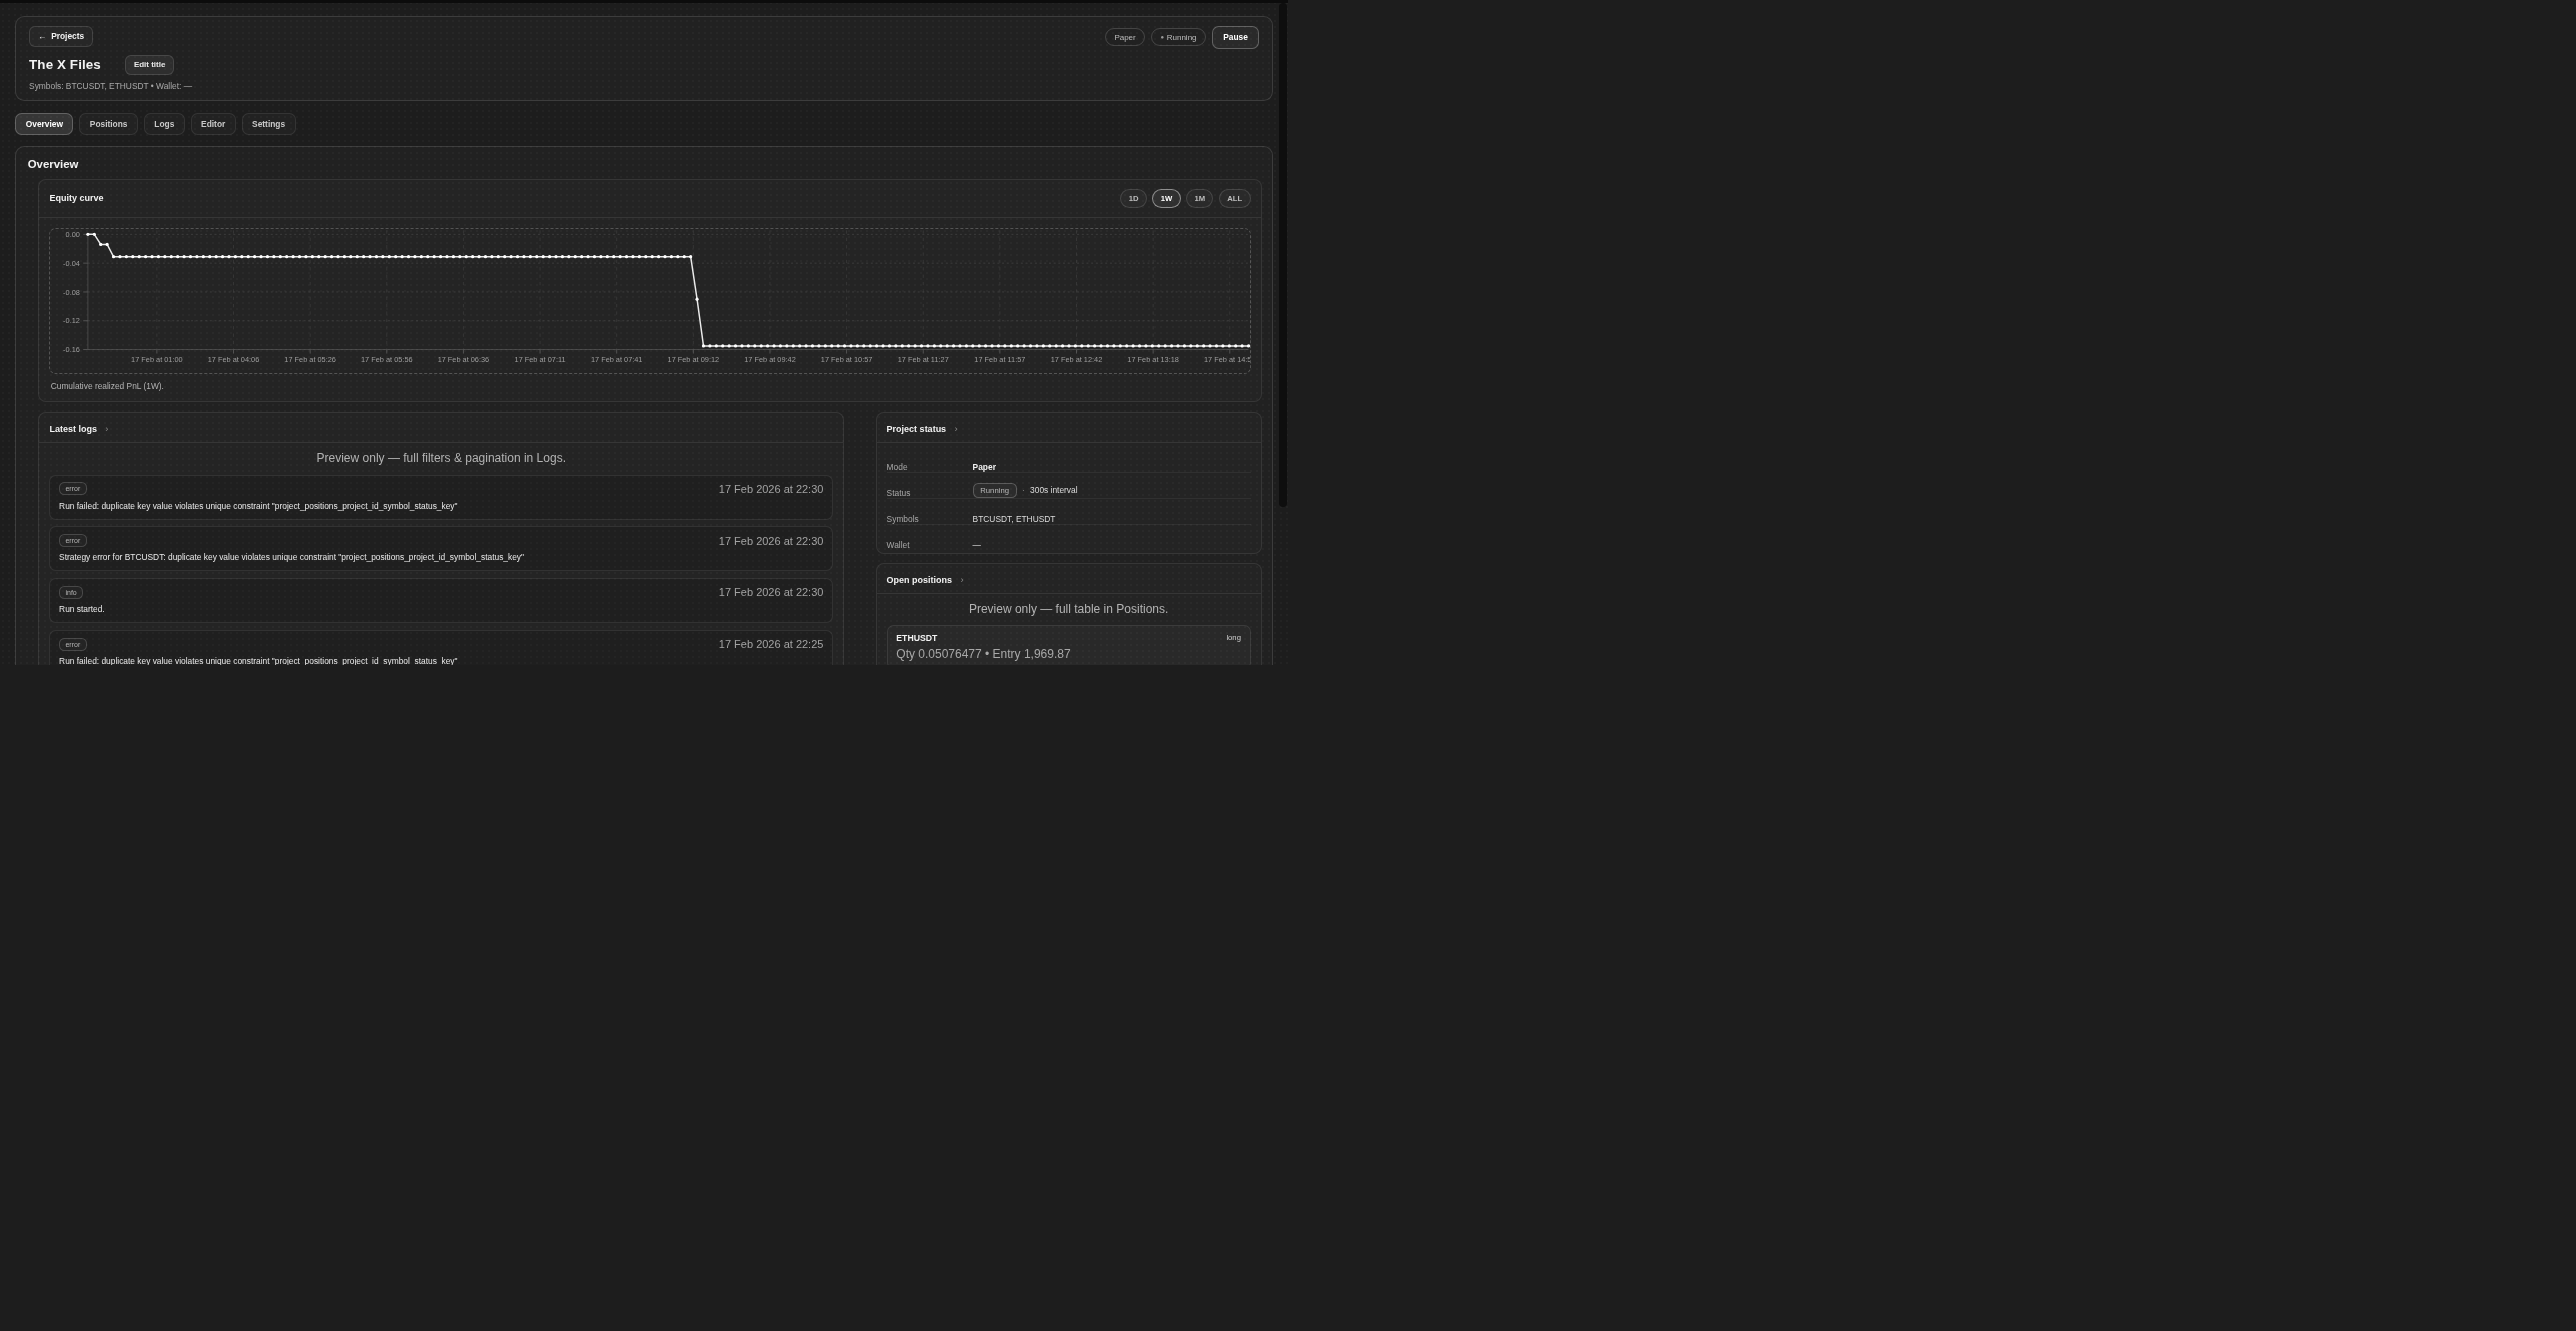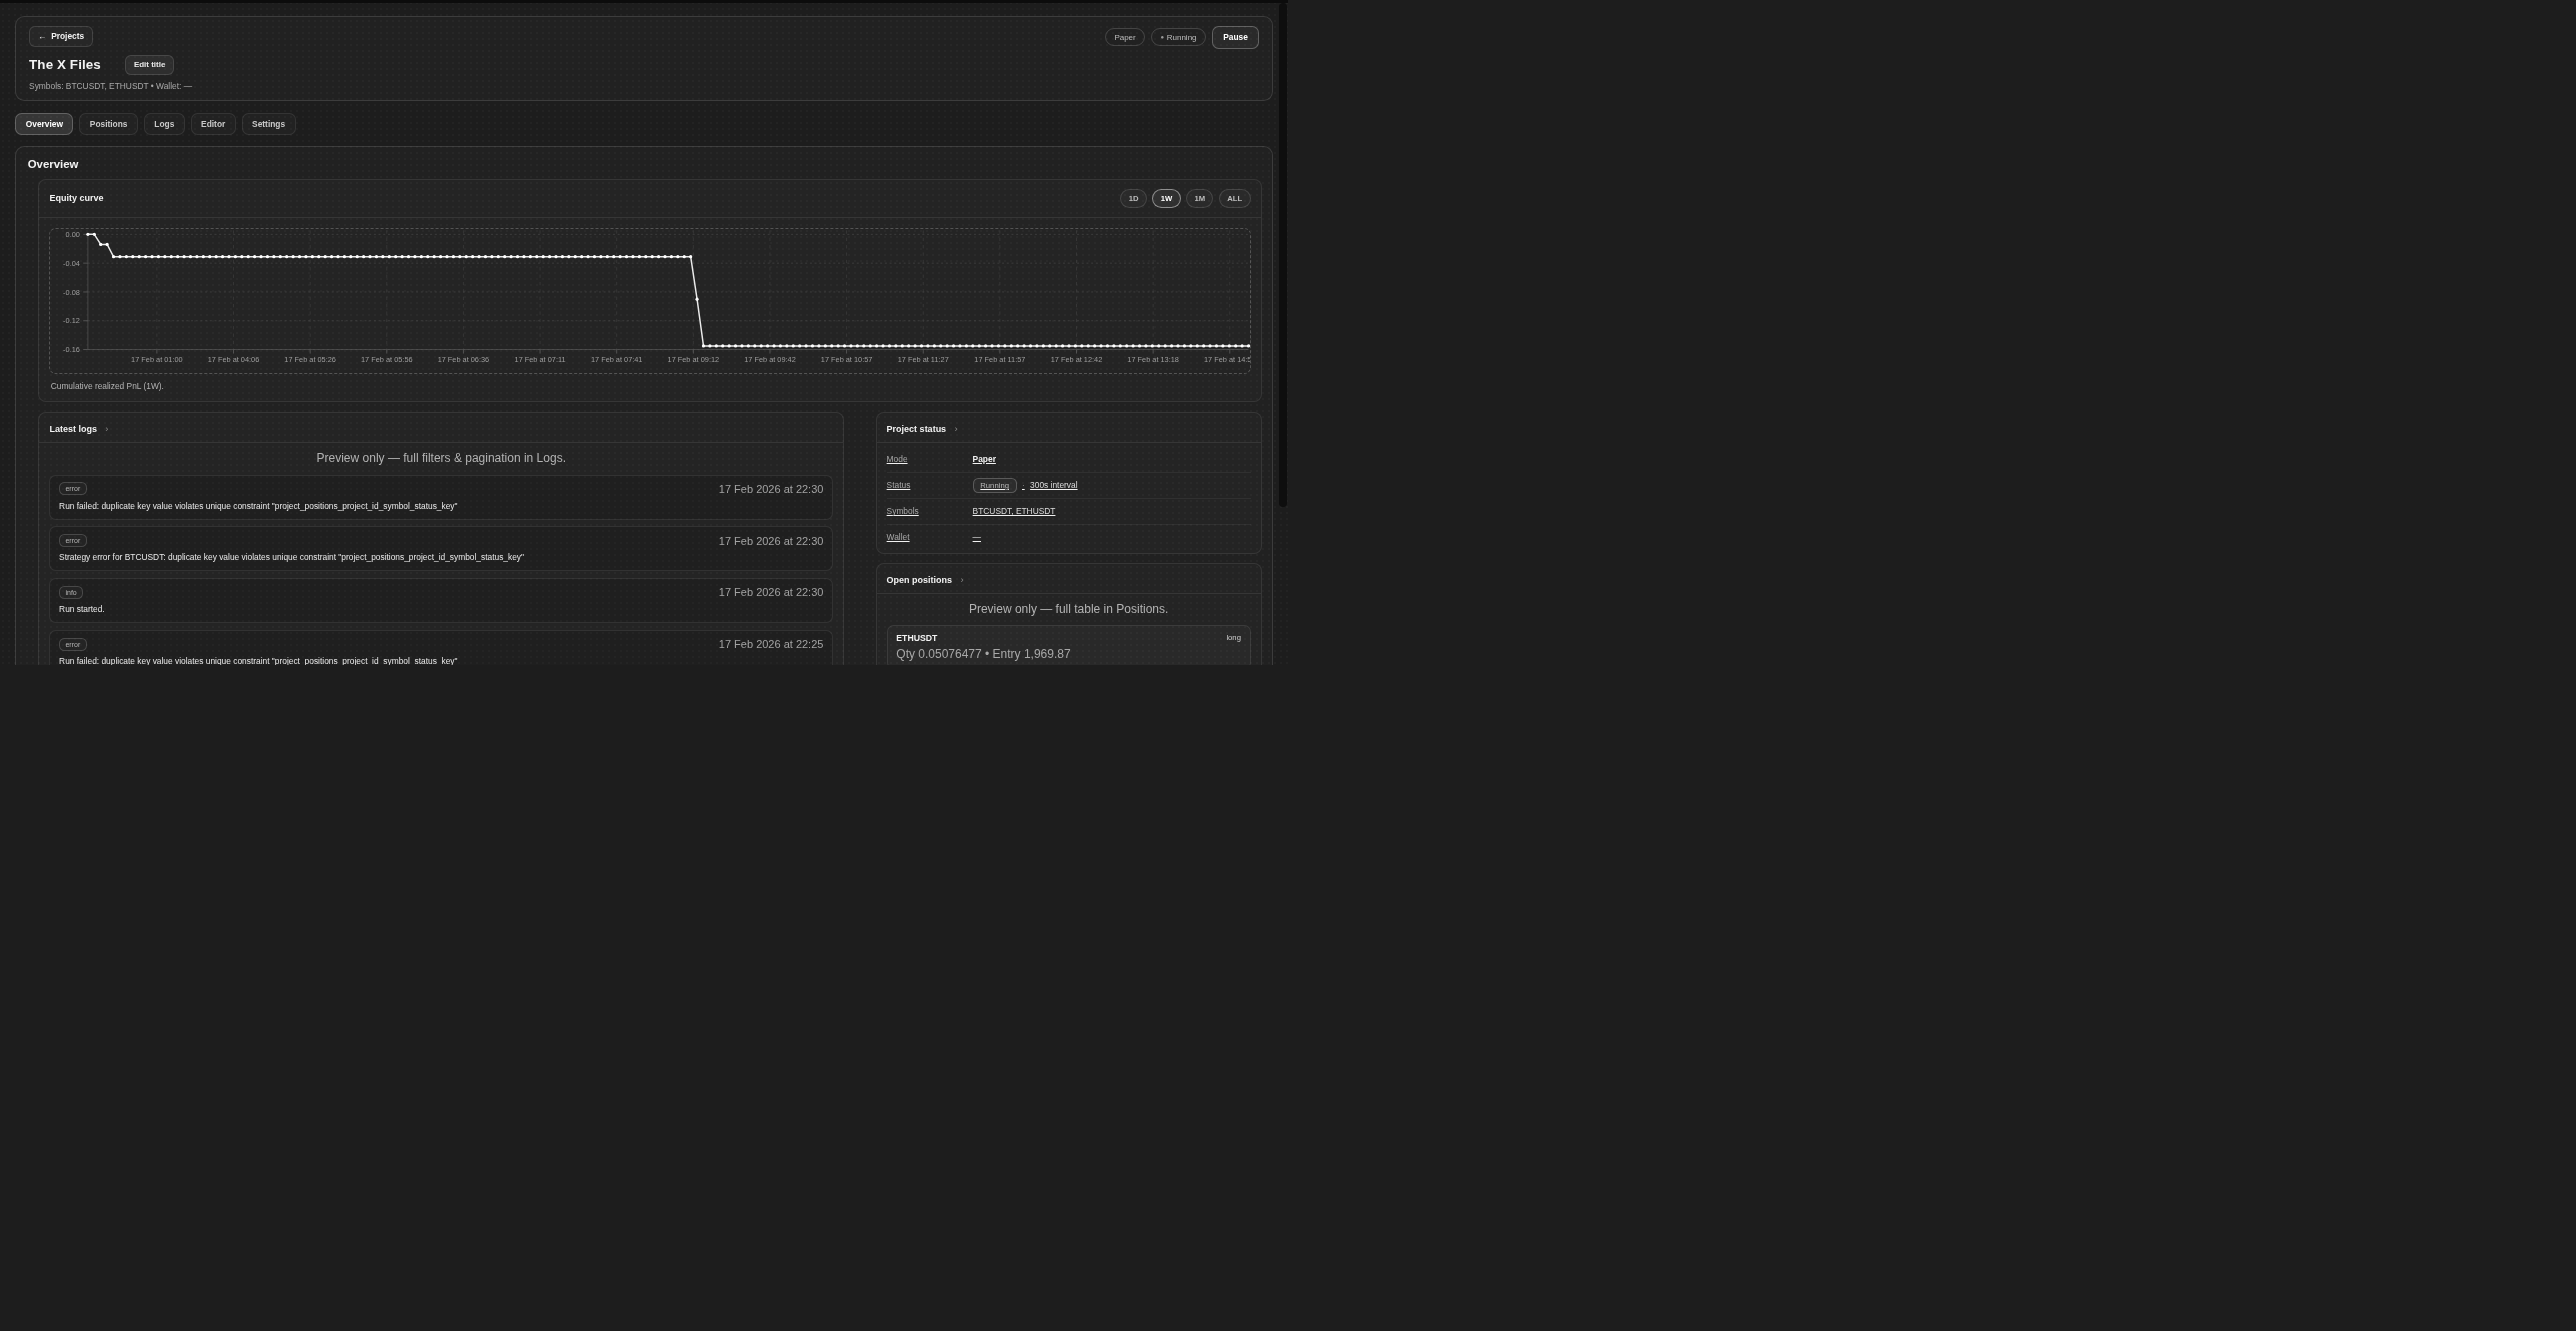--- a/index.html
+++ b/index.html
@@ -143,21 +143,21 @@
   .badge{
     border:0.7px solid rgba(255,255,255,0.17);
     background:rgba(255,255,255,0.025);
     color:#b5b5b5;border-radius:5.4px;
     font-size:7px;padding:2px 5.4px;
   }
   .timestamp{font-size:11px;color:#a3a3a3;}
   .log-msg{margin-top:5.4px;font-size:8.4px;font-weight:400;color:#e9e9e9;}
 
   .status-rows{padding:2.7px 10px;}
-  .srow{display:flex;align-items:center;min-height:26px;text-decoration:underline;}
+  .srow{display:flex;align-items:flex-end;min-height:26px;}
   .srow + .srow{border-top:0.7px solid rgba(255,255,255,0.06);}
   .slabel{width:86px;flex:0 0 86px;font-size:8.4px;color:var(--muted);}
   .sval{display:flex;align-items:center;gap:5.4px;font-size:8.4px;color:#dcdcdc;}
   .sval-bold{font-weight:700;color:#f0f0f0;}
   .status-pill{
     border:0.7px solid rgba(255,255,255,0.22);
     background:rgba(255,255,255,0.04);
     color:#b8b8b8;border-radius:5.4px;
     font-size:7.7px;padding:2px 6.7px;
   }

